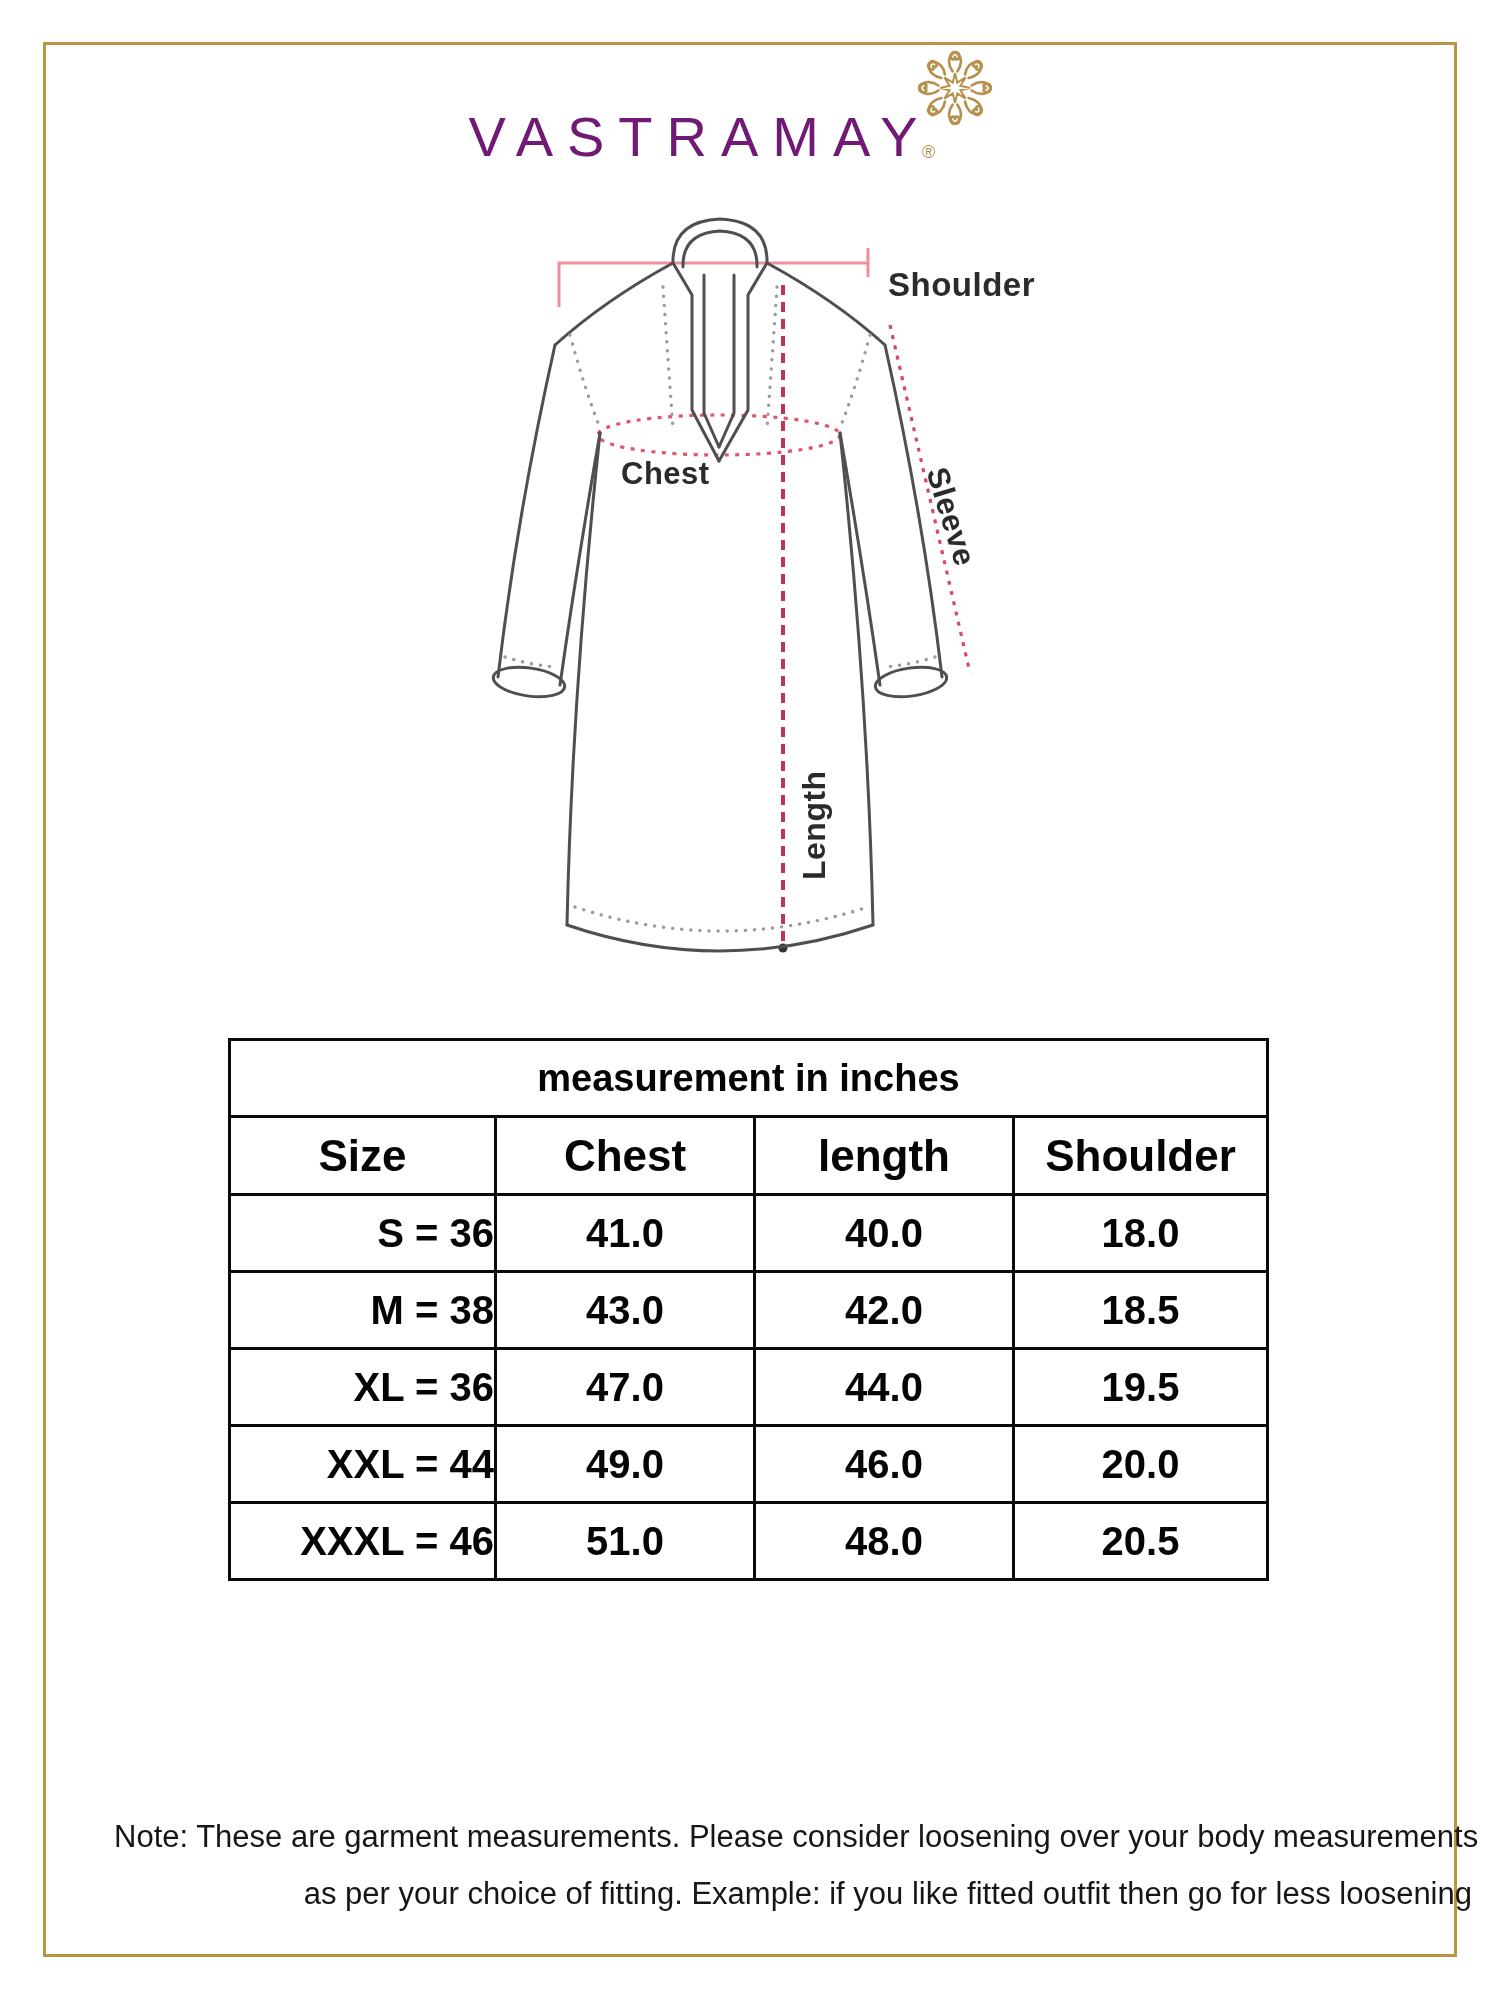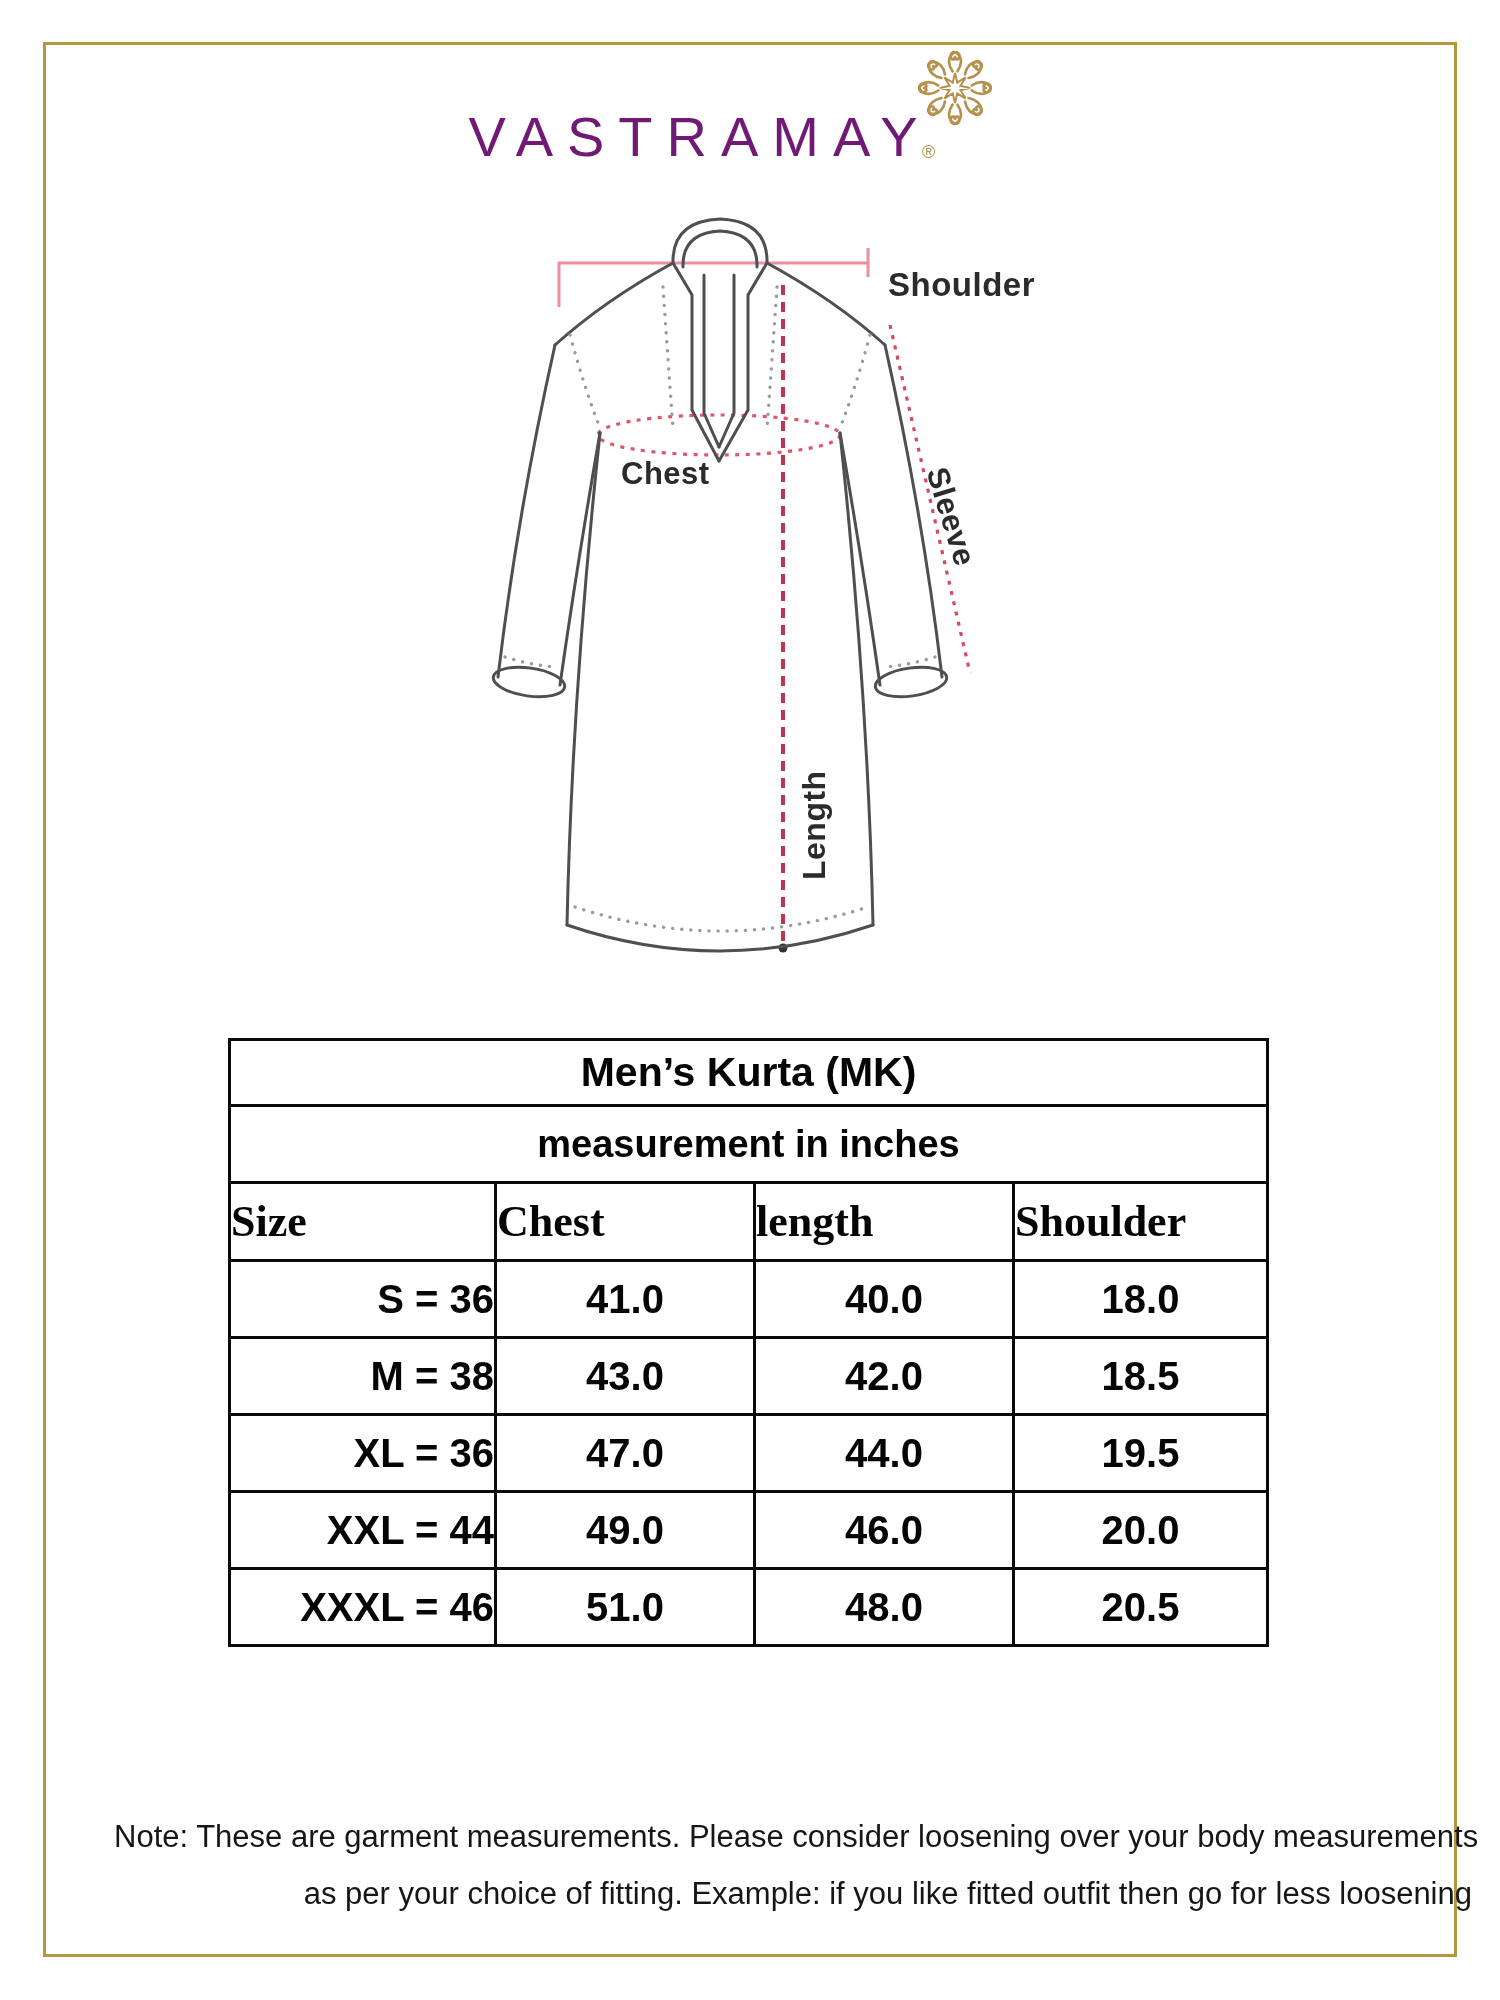--- a/index.html
+++ b/index.html
@@ -20,21 +20,21 @@
   .lbl-sleeve{left:953px;top:463px;font-size:31px;transform:rotate(73deg);transform-origin:0 0;}
   .lbl-length{left:796px;top:880px;font-size:32px;transform:rotate(-90deg);transform-origin:0 0;}
   
   .size-table{position:absolute;left:228px;top:1038px;border-collapse:collapse;table-layout:fixed;
         width:1038px;color:#050505;}
   .size-table td,.size-table th{border:3px solid #0a0a0a;padding:0;vertical-align:middle;
         font-weight:bold;overflow:hidden;}
   .size-table{border:1px solid #0a0a0a;}
   .row-title td{height:63px;font-size:41px;text-align:center;}
   .row-subtitle td{height:74px;font-size:38px;text-align:center;}
-  .row-header td{height:75px;font-size:44px;text-align:left;font-family:Liberation Serif, serif;}
+  .row-header td{height:75px;font-size:44px;text-align:center;}
   .row-data td{height:74px;font-size:40px;text-align:center;}
   .row-data td.size-cell{text-align:right;padding-left:8px;}
   
   .note{position:absolute;left:68px;top:1808px;width:1358px;color:#161616;font-size:31px;margin-left:46px;}
   .note div{text-align:right;line-height:57px;white-space:nowrap;}
 </style>
 </head>
 <body>
 
 <div class="page">
@@ -133,23 +133,20 @@
   <div class="diag-label lbl-length">Length</div>
 
   <table class="size-table">
     <colgroup>
         <col style="width:266px">
         <col style="width:259px">
         <col style="width:259px">
         <col style="width:254px">
       </colgroup>
     <tbody>
-        <tr class="row-title">
-      <td colspan="4">Men’s Kurta (MK)</td>
-    </tr>
     <tr class="row-subtitle">
       <td colspan="4">measurement in inches</td>
     </tr>
     <tr class="row-header">
       <td>Size</td>
       <td>Chest</td>
       <td>length</td>
       <td>Shoulder</td>
     </tr>
     <tr class="row-data">

